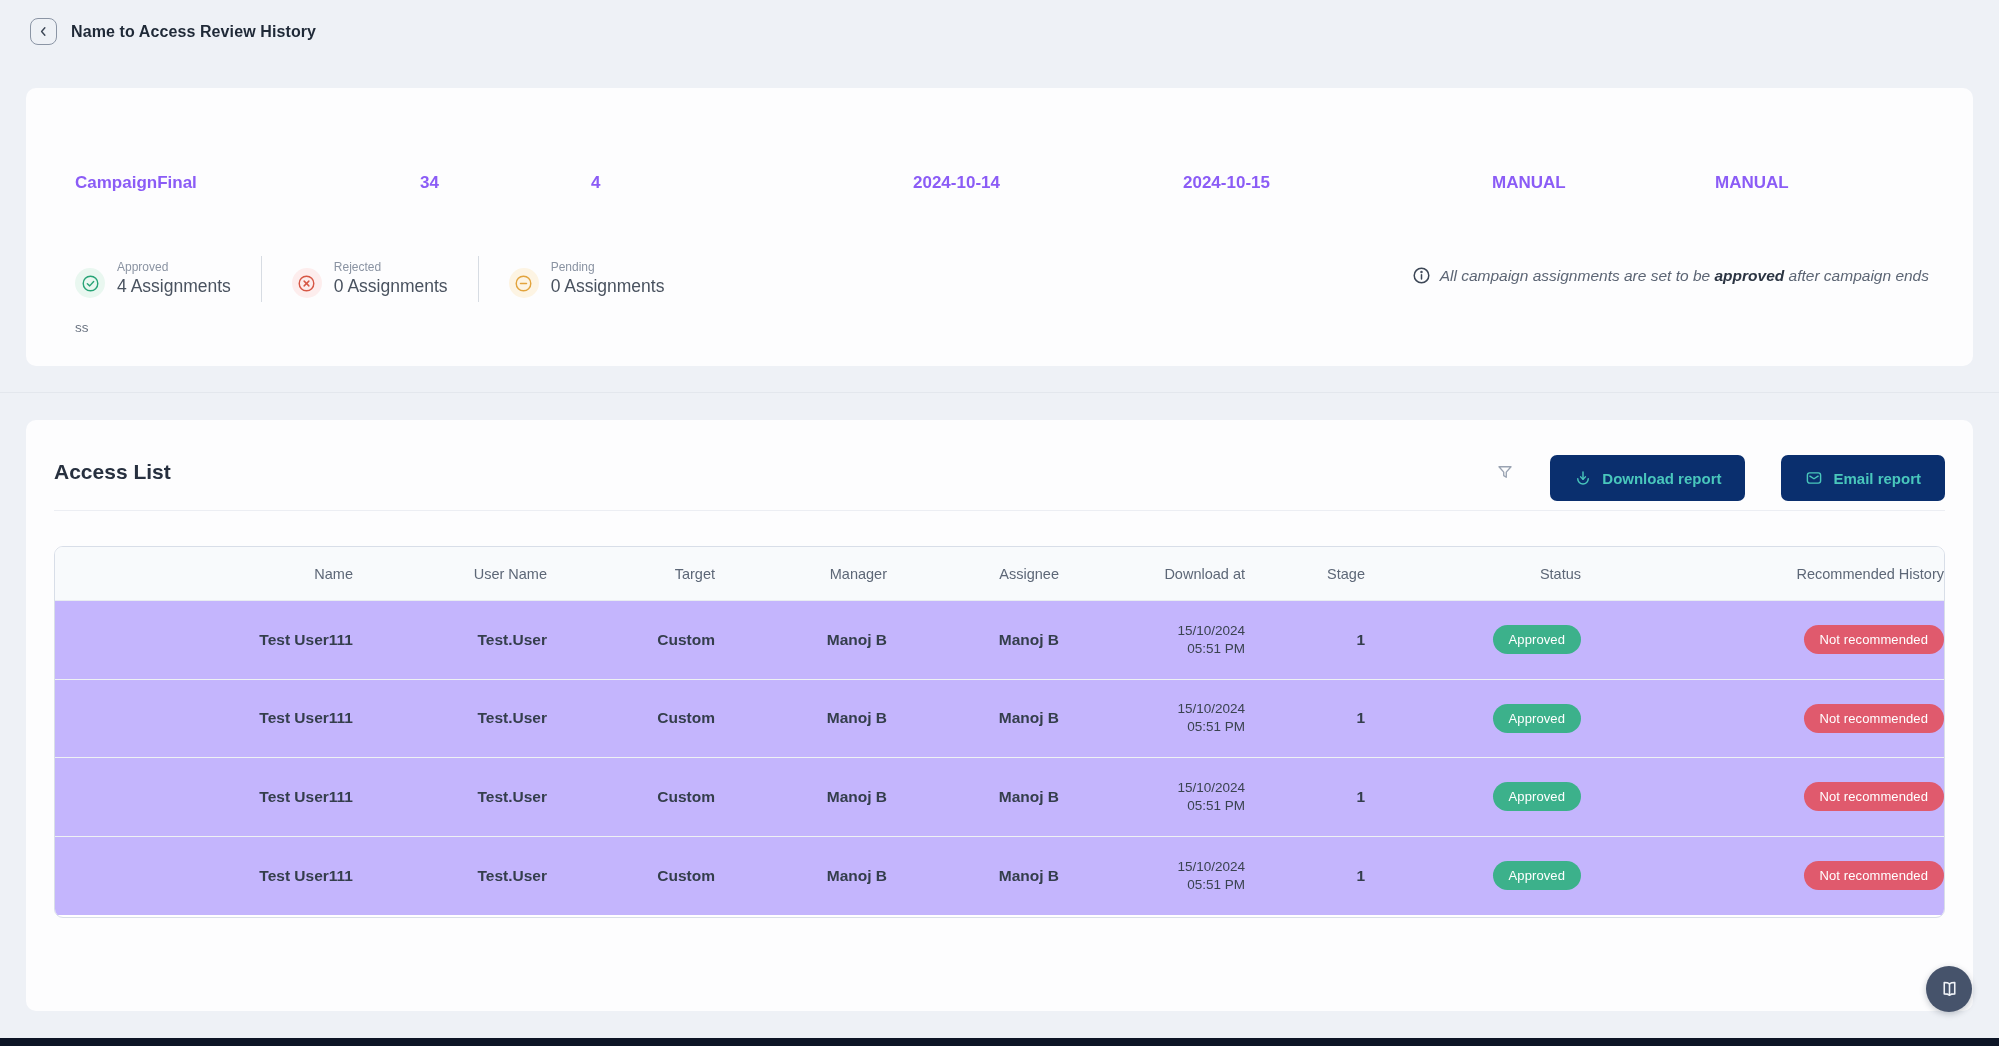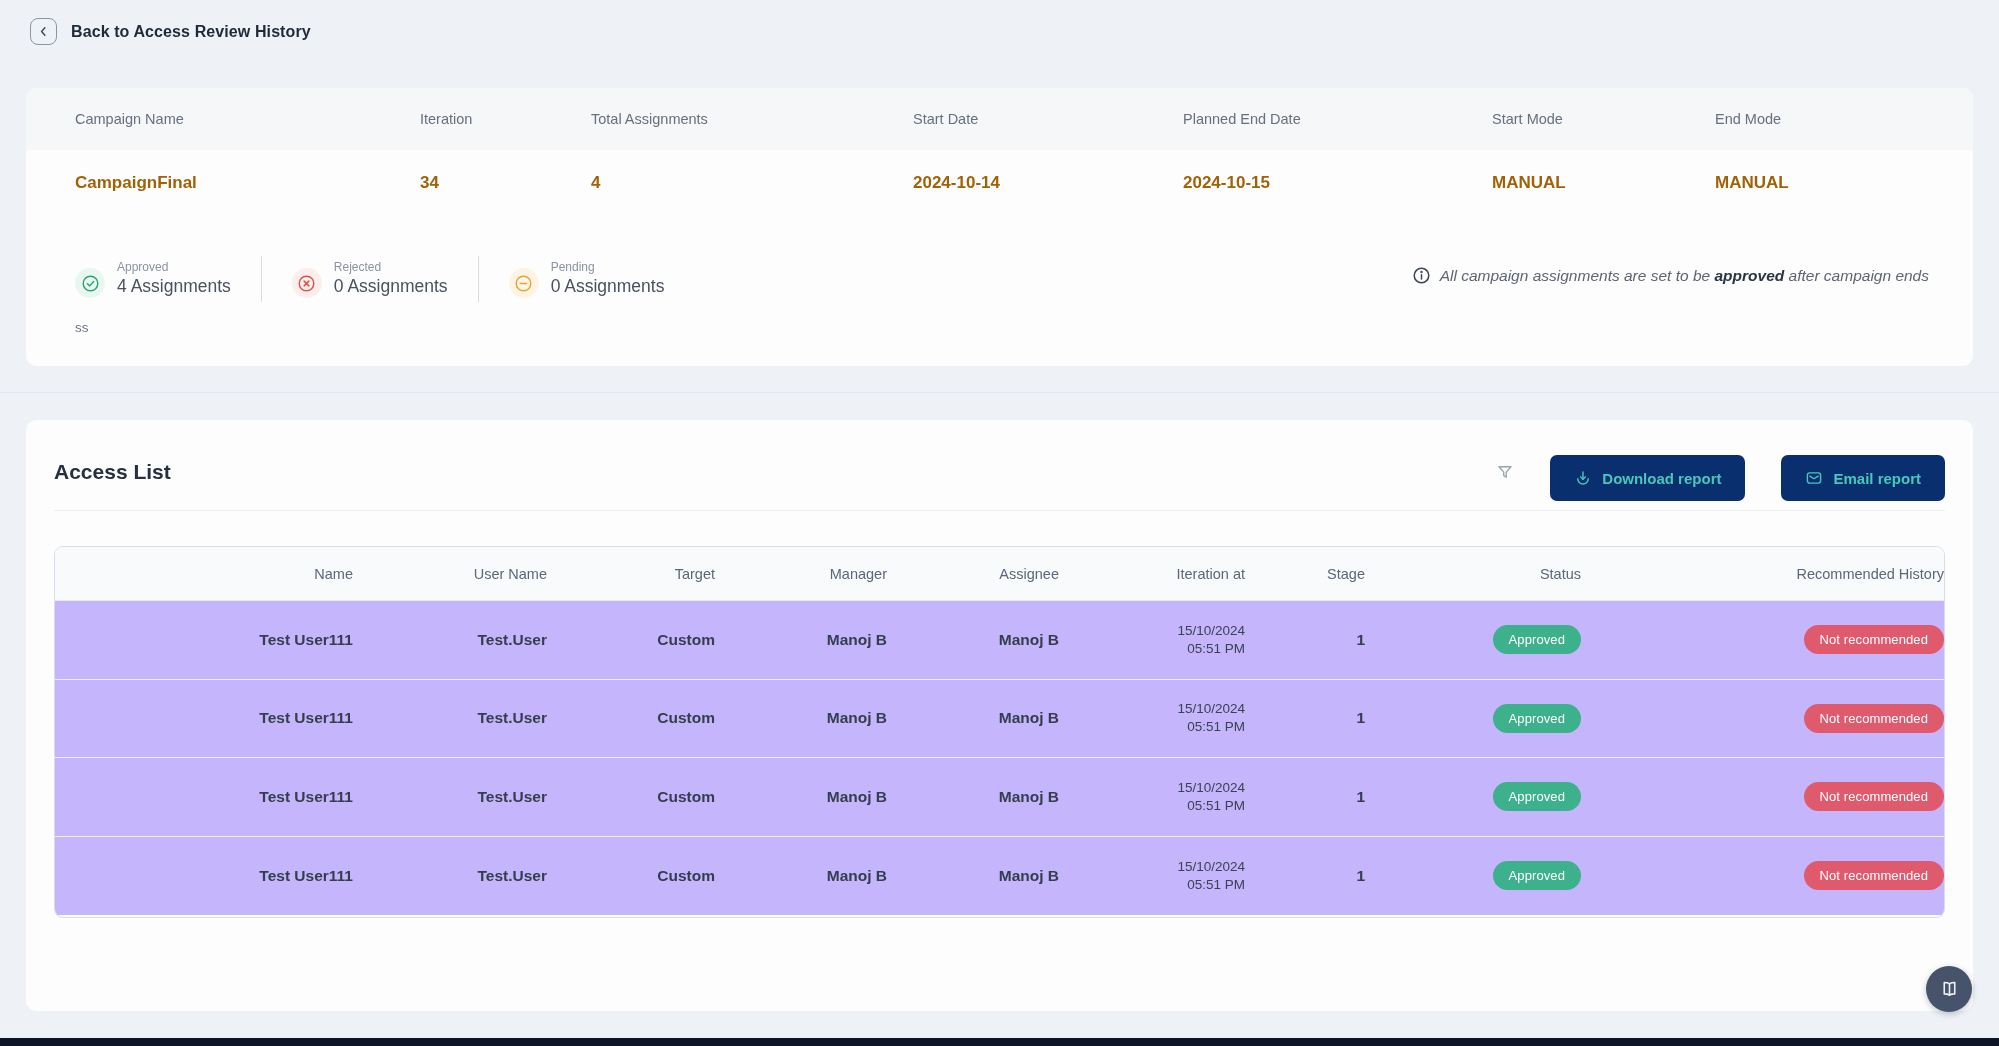--- a/index.html
+++ b/index.html
@@ -33,21 +33,21 @@
     display:grid;
     grid-template-columns:345px 171px 322px 270px 309px 223px 1fr;
     padding-left:49px; align-items:center;
   }
   .summary-head {
     position:absolute; top:0; left:0; right:0; height:62px;
     background:#f5f7f9; border-radius:10px 10px 0 0;
   }
   .summary-head .cell { font-size:14.5px; color:#66707f; }
   .summary-values { position:absolute; top:62px; left:0; right:0; height:66px; }
-  .summary-values .cell { font-size:17px; font-weight:700; color:#a16207; }
+  .summary-values .cell { font-size:17px; font-weight:700; color:#8b5cf6; }
 
   
   .stats { position:absolute; top:168px; left:49px; display:flex; align-items:center; }
   .stat { display:flex; align-items:flex-start; gap:12px; }
   .stat-icon-wrap {
     width:30px; height:30px; border-radius:50%; display:flex; align-items:center;
     justify-content:center; margin-top:8px;
   }
   .stat-icon-wrap.green { background:#e9f7f0; }
   .stat-icon-wrap.red   { background:#fdeded; }
@@ -118,33 +118,24 @@
 <body>
 
 <div class="back-row">
   <button class="back-btn">
     <span>
       <svg width="13" height="13" viewBox="0 0 24 24" fill="none" stroke="currentColor" stroke-width="2.6" stroke-linecap="round" stroke-linejoin="round">
           <polyline points="14.5 5 8.5 12 14.5 19"></polyline>
         </svg>
     </span>
   </button>
-  <span class="back-label">Back to Access Review History</span>
+  <span class="back-label">Name to Access Review History</span>
 </div>
 
 <section class="card card1">
-  <div class="summary-head summary-grid">
-    <div class="cell">Campaign Name</div>
-    <div class="cell">Iteration</div>
-    <div class="cell">Total Assignments</div>
-    <div class="cell">Start Date</div>
-    <div class="cell">Planned End Date</div>
-    <div class="cell">Start Mode</div>
-    <div class="cell">End Mode</div>
-  </div>
   <div class="summary-values summary-grid">
     <div class="cell">CampaignFinal</div>
     <div class="cell">34</div>
     <div class="cell">4</div>
     <div class="cell">2024-10-14</div>
     <div class="cell">2024-10-15</div>
     <div class="cell">MANUAL</div>
     <div class="cell">MANUAL</div>
   </div>
 
@@ -240,21 +231,21 @@
   </div>
   <div class="al-divider"></div>
 
   <div class="al-table">
     <div class="t-head t-grid">
       <div class="cell">Name</div>
       <div class="cell">User Name</div>
       <div class="cell">Target</div>
       <div class="cell">Manager</div>
       <div class="cell">Assignee</div>
-      <div class="cell">Iteration at</div>
+      <div class="cell">Download at</div>
       <div class="cell">Stage</div>
       <div class="cell">Status</div>
       <div class="cell">Recommended History</div>
     </div>
     <div id="table-body">
   <div class="t-row t-grid">
     <div class="cell">Test User111</div>
     <div class="cell">Test.User</div>
     <div class="cell">Custom</div>
     <div class="cell">Manoj B</div>

